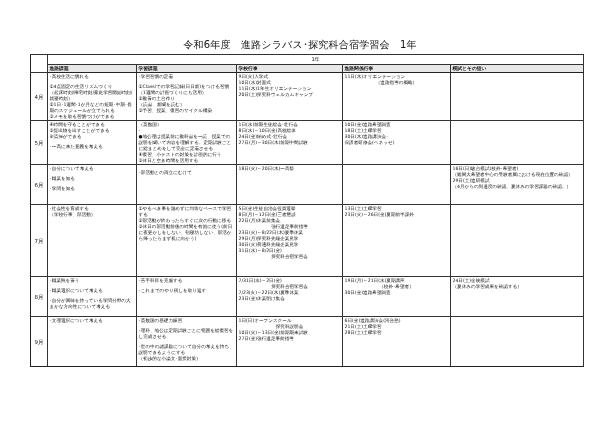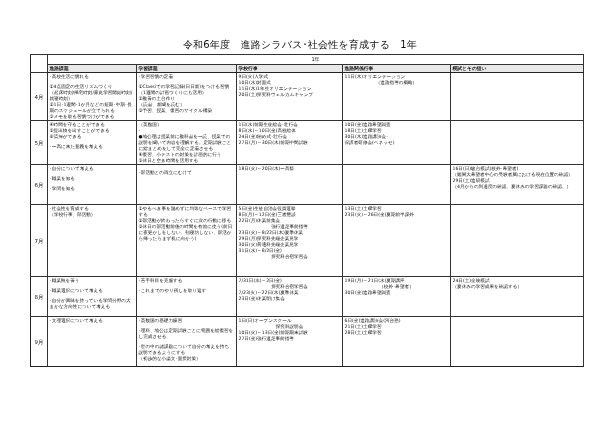--- a/index.html
+++ b/index.html
@@ -20,21 +20,21 @@
   .l { display:block; white-space:pre-wrap; }
   .c { text-align:center; }
   .gap { display:block; height:4px; }
   tr.r4 { height:46px; } tr.r5 { height:35px; } tr.r6 { height:40px; }
   tr.r7 { height:72px; } tr.r8 { height:40px; } tr.r9 { height:50px; }
   table.plan tr:last-child td { border-bottom:1.3px solid #222; }
 </style>
 </head>
 <body>
 
-<div class="title">令和6年度　進路シラバス･社会性を育成する　1年</div>
+<div class="title">令和6年度　進路シラバス･探究科合宿学習会　1年</div>
 
 <table class="plan">
   <colgroup>
     <col style="width:17px">
       <col style="width:89px">
       <col style="width:100px">
     <col style="width:106px">
       <col style="width:108px">
       <col style="width:133px">
   </colgroup>

